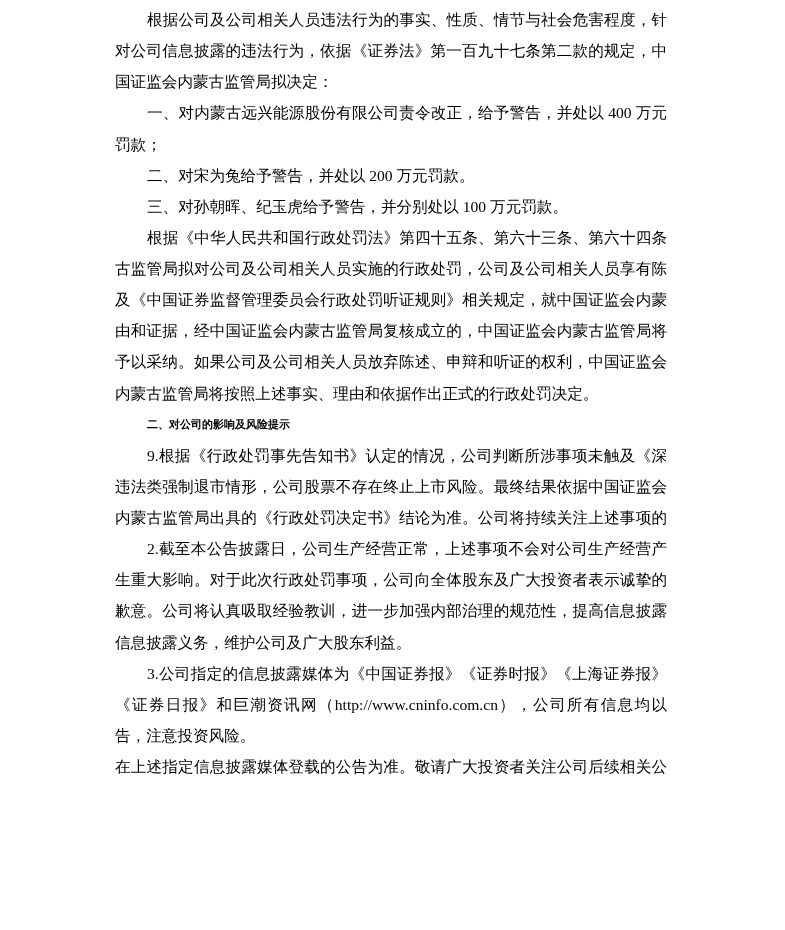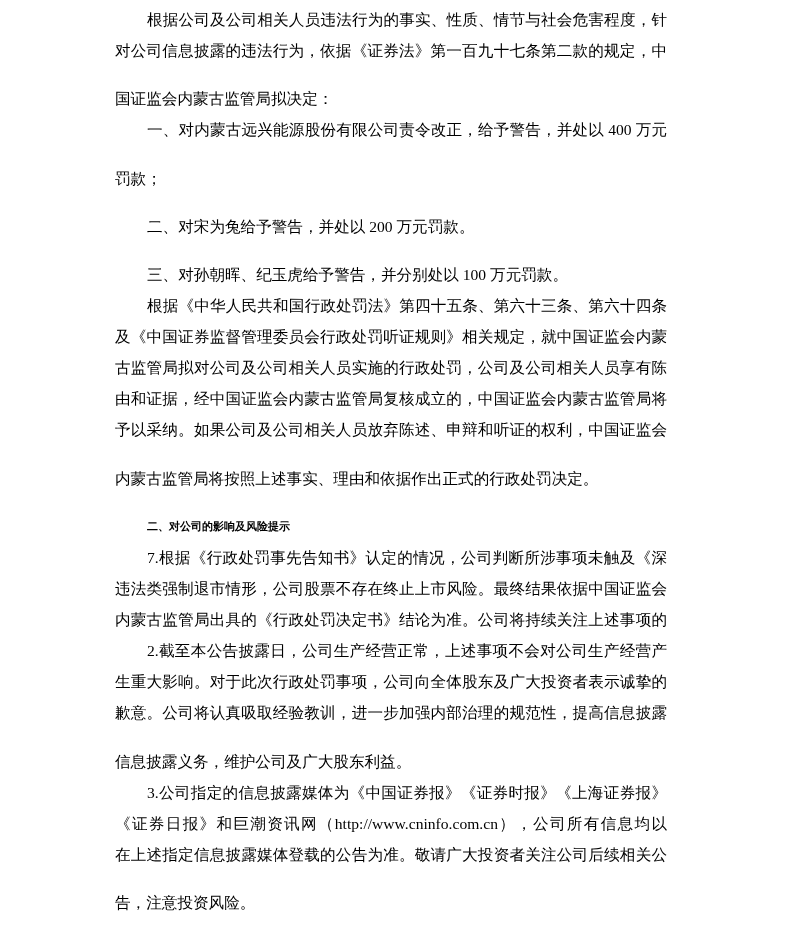--- a/index.html
+++ b/index.html
@@ -25,21 +25,21 @@
     .line {
       height: 31.14px;
       line-height: 31.14px;
       font-size: 15.6px;
       white-space: nowrap;
       text-align: justify;
       text-align-last: justify;
       text-justify: inter-character;
     }
     .line.indent { padding-left: 32px; }
-    .line.last { text-align: center; text-align-last: left; margin-top: 17px; }
+    .line.last { text-align: center; text-align-last: left; }
     .heading {
       font-family: "Liberation Sans", "DejaVu Sans", sans-serif;
       font-weight: bold;
       font-size: 11px;
     }
   </style>
 </head>
 <body>
 
 <div class="page">
@@ -58,42 +58,42 @@
   <div class="para">
     <div class="line indent last">二、对宋为兔给予警告，并处以 200 万元罚款。</div>
   </div>
 
   <div class="para">
     <div class="line indent last">三、对孙朝晖、纪玉虎给予警告，并分别处以 100 万元罚款。</div>
   </div>
 
   <div class="para">
     <div class="line indent">根据《中华人民共和国行政处罚法》第四十五条、第六十三条、第六十四条</div>
+    <div class="line">古监管局拟对公司及公司相关人员实施的行政处罚，公司及公司相关人员享有陈</div>
     <div class="line">及《中国证券监督管理委员会行政处罚听证规则》相关规定，就中国证监会内蒙</div>
-    <div class="line">古监管局拟对公司及公司相关人员实施的行政处罚，公司及公司相关人员享有陈</div>
     <div class="line">由和证据，经中国证监会内蒙古监管局复核成立的，中国证监会内蒙古监管局将</div>
     <div class="line">予以采纳。如果公司及公司相关人员放弃陈述、申辩和听证的权利，中国证监会</div>
     <div class="line last">内蒙古监管局将按照上述事实、理由和依据作出正式的行政处罚决定。</div>
   </div>
 
   <div class="line indent last heading">二、对公司的影响及风险提示</div>
 
   <div class="para">
-    <div class="line indent">7.根据《行政处罚事先告知书》认定的情况，公司判断所涉事项未触及《深</div>
+    <div class="line indent">9.根据《行政处罚事先告知书》认定的情况，公司判断所涉事项未触及《深</div>
     <div class="line">违法类强制退市情形，公司股票不存在终止上市风险。最终结果依据中国证监会</div>
     <div class="line">内蒙古监管局出具的《行政处罚决定书》结论为准。公司将持续关注上述事项的</div>
   </div>
 
   <div class="para">
     <div class="line indent">2.截至本公告披露日，公司生产经营正常，上述事项不会对公司生产经营产</div>
     <div class="line">生重大影响。对于此次行政处罚事项，公司向全体股东及广大投资者表示诚挚的</div>
     <div class="line">歉意。公司将认真吸取经验教训，进一步加强内部治理的规范性，提高信息披露</div>
     <div class="line last">信息披露义务，维护公司及广大股东利益。</div>
   </div>
 
   <div class="para">
     <div class="line indent">3.公司指定的信息披露媒体为《中国证券报》《证券时报》《上海证券报》</div>
     <div class="line">《证券日报》和巨潮资讯网（http://www.cninfo.com.cn），公司所有信息均以</div>
+    <div class="line last">告，注意投资风险。</div>
     <div class="line">在上述指定信息披露媒体登载的公告为准。敬请广大投资者关注公司后续相关公</div>
-    <div class="line last">告，注意投资风险。</div>
   </div>
 
 </div>
 
 </body></html>

